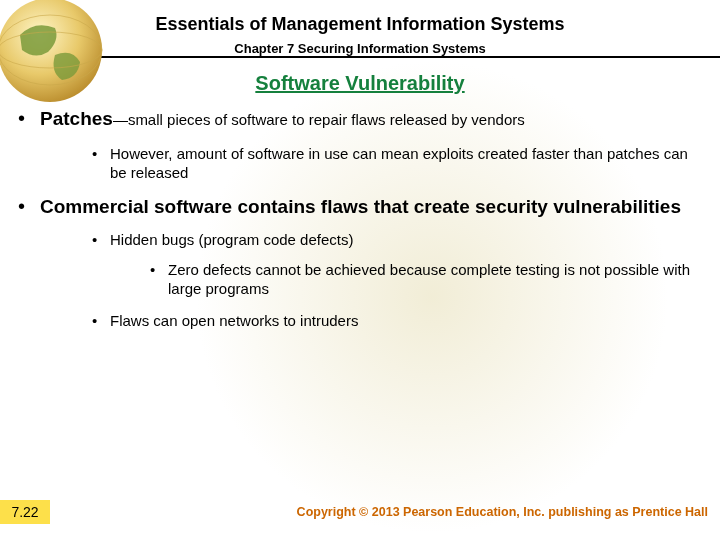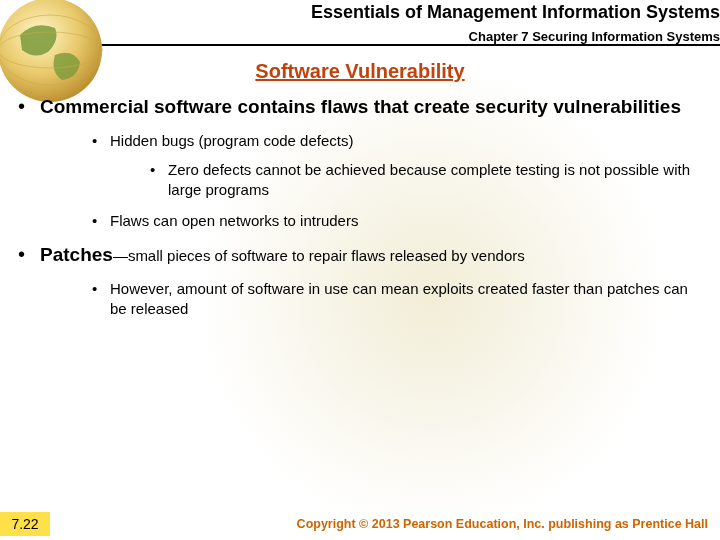--- a/index.html
+++ b/index.html
@@ -21,22 +21,22 @@
     position: absolute;
     top: 0;
     left: 0;
     width: 110px;
     height: 110px;
     z-index: 1;
   }
   .header {
     position: relative;
     z-index: 2;
-    text-align: right;
-    padding-top: 2px;
+    text-align: center;
+    padding-top: 14px;
   }
   .title {
     font-size: 18px;
     font-weight: bold;
     color: #000;
   }
   .chapter {
     font-size: 13px;
     font-weight: bold;
     color: #000;
@@ -51,21 +51,21 @@
   }
   .rule {
     border: none;
     border-top: 2px solid #000;
     margin: 0;
   }
   .topic {
     text-align: center;
     font-size: 20px;
     font-weight: bold;
-    color: #c2410c;
+    color: #15803d;
     text-decoration: underline;
     margin-top: 14px;
     margin-bottom: 12px;
     position: relative;
     z-index: 2;
   }
   .content {
     position: relative;
     z-index: 2;
     padding: 0 28px 0 40px;
@@ -79,21 +79,21 @@
   .lvl1b-text .bold { font-weight: bold; }
   .lvl1b-text .rest { font-size: 15px; }
   .lvl2 { margin-left: 52px; margin-top: 12px; }
   .lvl2 > li { font-size: 15px; margin-bottom: 12px; position: relative; padding-left: 18px; line-height: 1.3; }
   .lvl2 > li::before { content: "•"; position: absolute; left: 0; top: 0; }
   .lvl3 { margin-left: 40px; margin-top: 10px; }
   .lvl3 > li { font-size: 15px; margin-bottom: 12px; position: relative; padding-left: 18px; line-height: 1.3; }
   .lvl3 > li::before { content: "•"; position: absolute; left: 0; top: 0; }
   .footer {
     position: absolute;
-    bottom: 4px;
+    bottom: 16px;
     left: 0;
     right: 0;
     height: 24px;
     z-index: 3;
     display: flex;
     align-items: center;
   }
   .slidenum-box {
     background: #fde04a;
     width: 50px;
@@ -139,44 +139,44 @@
   <div class="chapter">Chapter 7 Securing Information Systems</div>
 </div>
 
 <hr class="rule">
 
 <div class="topic">Software Vulnerability</div>
 
 <div class="content">
   <ul class="lvl1">
     <li>
+      <div class="lvl1b-text">
+        <span class="bold">Patches</span><span class="rest">—small pieces of software to repair flaws released by vendors</span>
+      </div>
+      <ul class="lvl2">
+        <li>
+          <span>However, amount of software in use can mean exploits created faster than patches can be released</span>
+        </li>
+      </ul>
+    </li>
+    <li>
       <div class="lvl1-text">Commercial software contains flaws that create security vulnerabilities</div>
       <ul class="lvl2">
         <li>
           <span>Hidden bugs (program code defects)</span>
           <ul class="lvl3">
             <li>
               <span>Zero defects cannot be achieved because complete testing is not possible with large programs</span>
             </li>
           </ul>
         </li>
         <li>
           <span>Flaws can open networks to intruders</span>
         </li>
       </ul>
     </li>
-    <li>
-      <div class="lvl1b-text">
-        <span class="bold">Patches</span><span class="rest">—small pieces of software to repair flaws released by vendors</span>
-      </div>
-      <ul class="lvl2">
-        <li>
-          <span>However, amount of software in use can mean exploits created faster than patches can be released</span>
-        </li>
-      </ul>
-    </li>
   </ul>
 </div>
 
 <div class="footer">
   <div class="slidenum-box">7.22</div>
   <div class="copyright">Copyright © 2013 Pearson Education, Inc. publishing as Prentice Hall</div>
 </div>
 
 </body></html>

